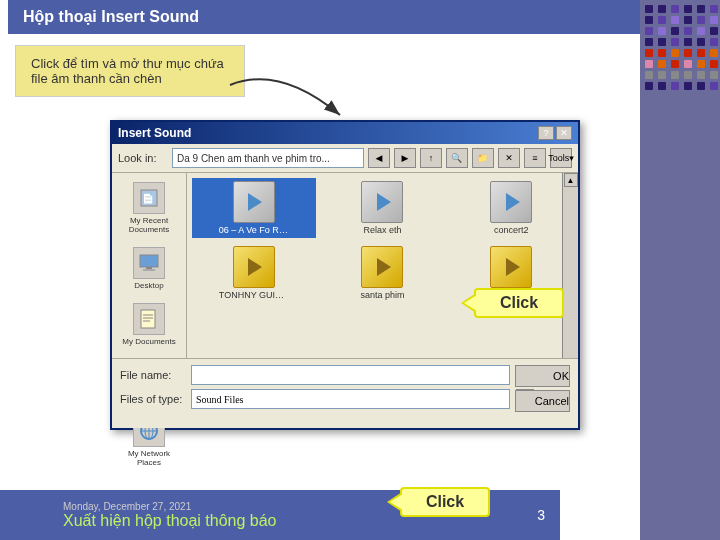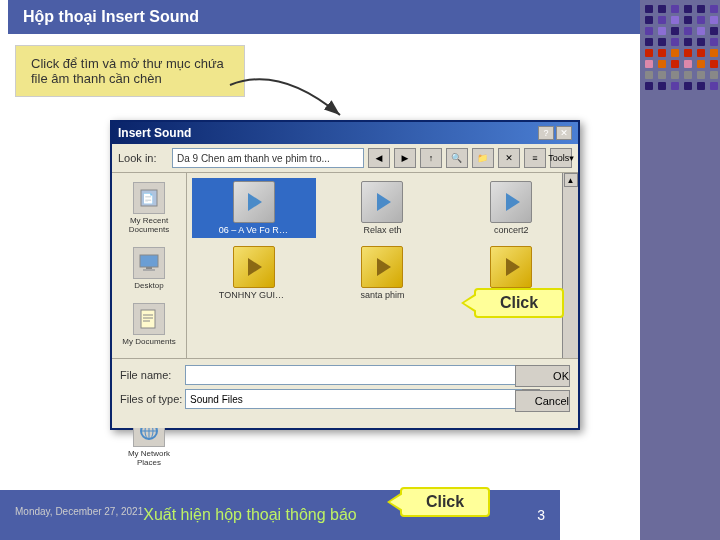--- a/index.html
+++ b/index.html
@@ -287,34 +287,36 @@
       height: 70px;
       background: #ECE9D8;
       border-top: 1px solid #ACA899;
       padding: 6px 8px;
     }
 
     .bottom-row {
       display: flex;
       align-items: center;
       margin-bottom: 4px;
+      gap: 6px;
     }
 
     .bottom-label {
       font-size: 11px;
       color: #333;
       min-width: 65px;
     }
 
     .bottom-input {
       flex: 1;
       height: 20px;
       border: 1px solid #7F9DB9;
       background: white;
       font-size: 10px;
+      font-family: Liberation Serif, serif;
     }
 
     .bottom-dropdown {
       width: 18px;
       height: 20px;
       background: #D4D0C8;
       border: 1px solid #888;
       display: flex;
       align-items: center;
       justify-content: center;
@@ -403,21 +405,22 @@
       height: 50px;
       background: #4B5EA6;
       display: flex;
       align-items: center;
       padding: 0 15px;
       justify-content: space-between;
     }
 
     .status-left {
       display: flex;
-      flex-direction: row;
+      flex-direction: column;
+      margin-left: 48px;
     }
 
     .status-date {
       color: #CCC;
       font-size: 10px;
     }
 
     .status-title {
       color: #bef264;
       font-size: 16px;

